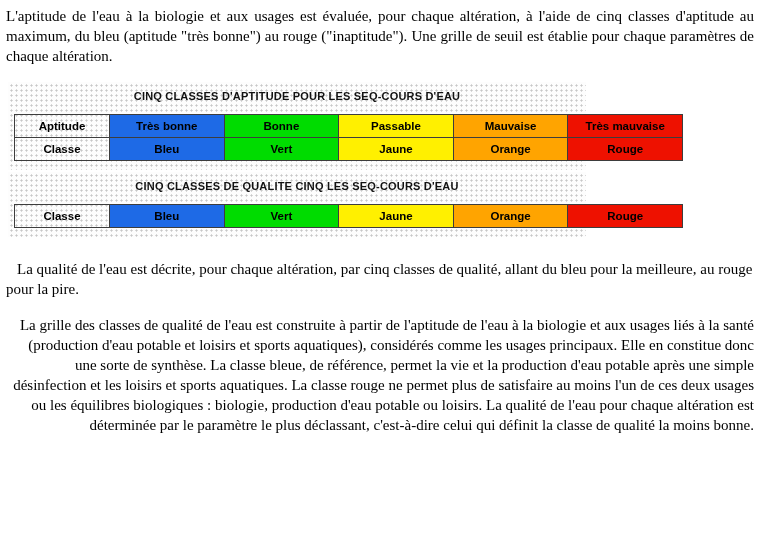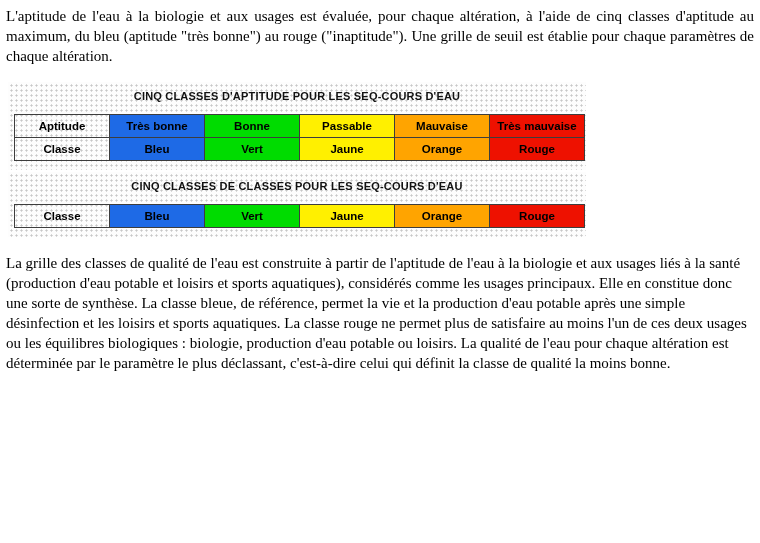--- a/index.html
+++ b/index.html
@@ -8,21 +8,21 @@
     background:#ffffff; color:#000;
     font-family:"Liberation Serif", serif;
     font-size:15px; line-height:20px;
   }
   .page { padding:6px 6px 0 6px; }
 
   p { margin:0; }
   .p1 { text-align:justify; }
   .p2 { margin-top:16px; }
   .p3 { margin-top:22px; text-indent:11px; }
-  .p4 { margin-top:16px; }
+  .p4 { margin-top:16px;text-align:right; }
 
   .figure {
     width:578px;
     margin:16px 0 0 2px;
     padding:5px 0 9px 0;
     background-color:#fdfdfd;
     background-image:radial-gradient(#c7c7c7 0.9px, rgba(0,0,0,0) 1.2px);
     background-size:5px 5px;
     background-position:1px 1px;
   }
@@ -34,21 +34,21 @@
     font-family:"Liberation Sans", sans-serif;
     font-weight:bold;
     font-size:11px; line-height:16px;
     letter-spacing:0.2px;
     color:#121212;
   }
 
   table.classes {
     border-collapse:collapse;
     table-layout:fixed;
-    width:571px;
+    width:669px;
     margin-left:6px;
   }
   table.classes td {
     height:22px;
     border:1px solid #3d3d3d;
     text-align:center;
     vertical-align:middle;
     font-family:"Liberation Sans", sans-serif;
     font-weight:bold;
     font-size:11.5px;
@@ -92,21 +92,21 @@
         <td style="background-color: rgb(255, 240, 0);">Jaune</td>
         <td style="background-color: rgb(255, 164, 0);">Orange</td>
         <td style="background-color: rgb(238, 17, 0);">Rouge</td>
       </tr>
     </tbody>
       </table>
   </div>
 
 
   <div class="figure second">
-    <div class="fig-title">CINQ CLASSES DE CLASSES POUR LES SEQ-COURS D'EAU</div>
+    <div class="fig-title">CINQ CLASSES DE QUALITE CINQ LES SEQ-COURS D'EAU</div>
     <table class="classes">
       <colgroup>
         <col style="width:95px">
           <col>
           <col>
           <col>
           <col>
           <col>
       </colgroup>
       <tbody>
@@ -115,16 +115,17 @@
         <td style="background-color: rgb(30, 106, 230);">Bleu</td>
         <td style="background-color: rgb(0, 220, 0);">Vert</td>
         <td style="background-color: rgb(255, 240, 0);">Jaune</td>
         <td style="background-color: rgb(255, 164, 0);">Orange</td>
         <td style="background-color: rgb(238, 17, 0);">Rouge</td>
       </tr>
     </tbody>
       </table>
   </div>
 
+  <p class="p3">La qualité de l'eau est décrite, pour chaque altération, par cinq classes de qualité, allant du bleu pour la meilleure, au rouge pour la pire.</p>
 
   <p class="p4">La grille des classes de qualité de l'eau est construite à partir de l'aptitude de l'eau à la biologie et aux usages liés à la santé (production d'eau potable et loisirs et sports aquatiques), considérés comme les usages principaux. Elle en constitue donc une sorte de synthèse. La classe bleue, de référence, permet la vie et la production d'eau potable après une simple désinfection et les loisirs et sports aquatiques. La classe rouge ne permet plus de satisfaire au moins l'un de ces deux usages ou les équilibres biologiques : biologie, production d'eau potable ou loisirs. La qualité de l'eau pour chaque altération est déterminée par le paramètre le plus déclassant, c'est-à-dire celui qui définit la classe de qualité la moins bonne.</p>
 
 </div>
 
 </body></html>

